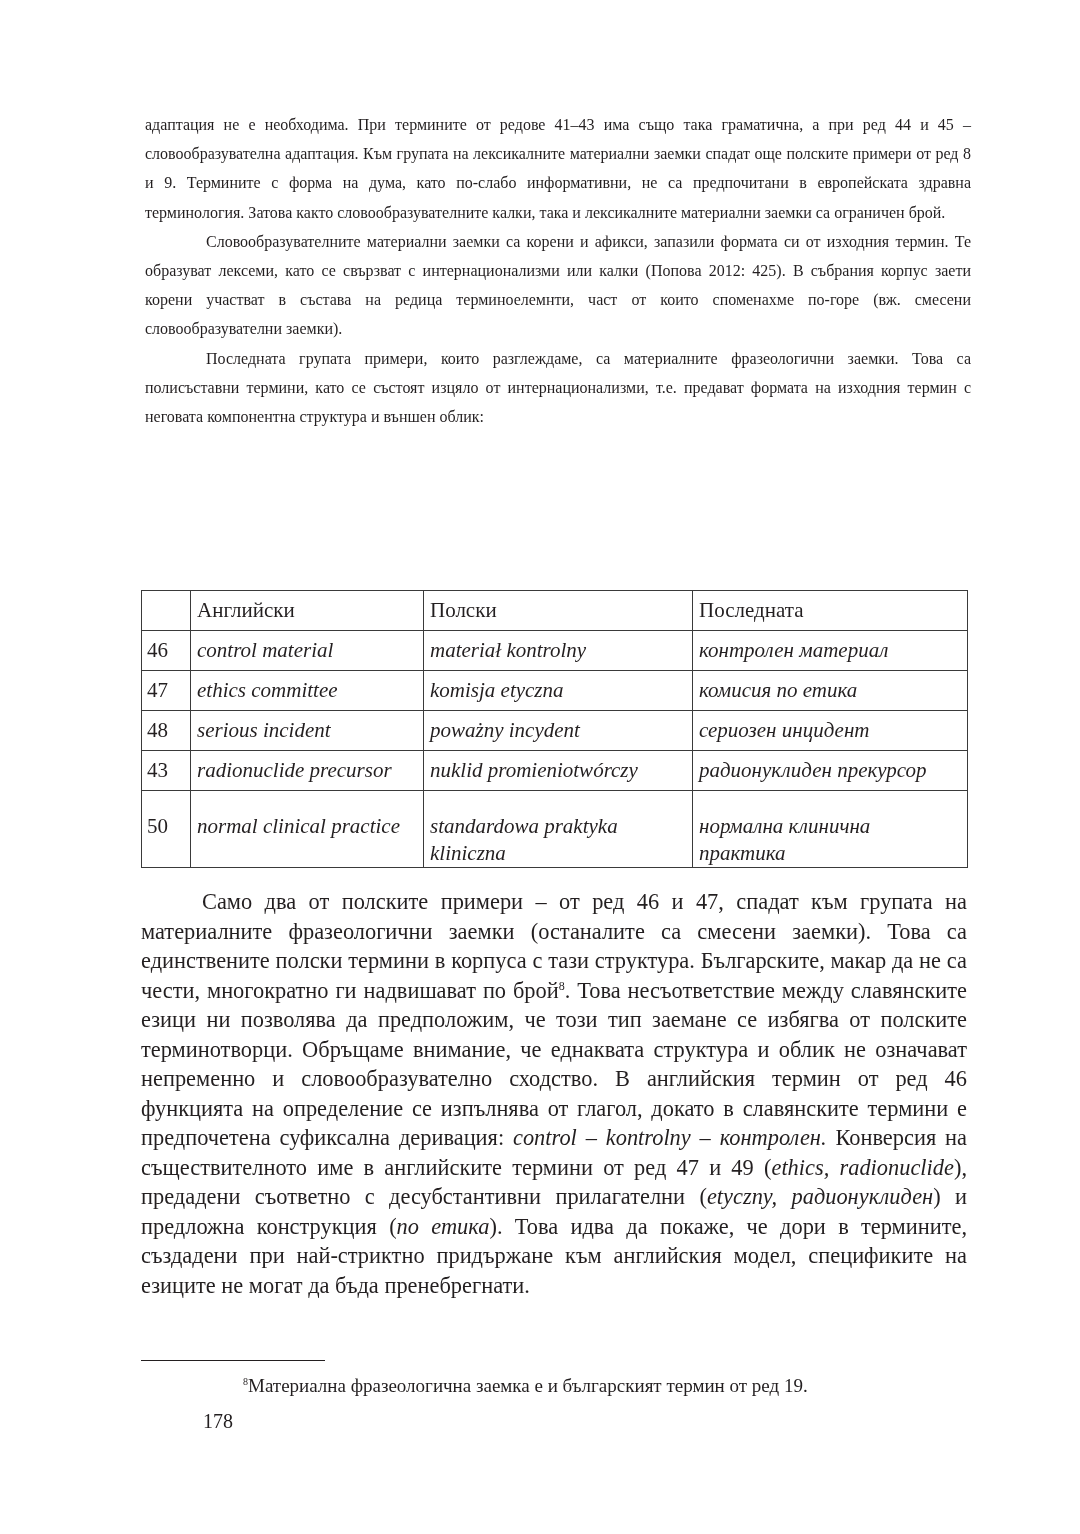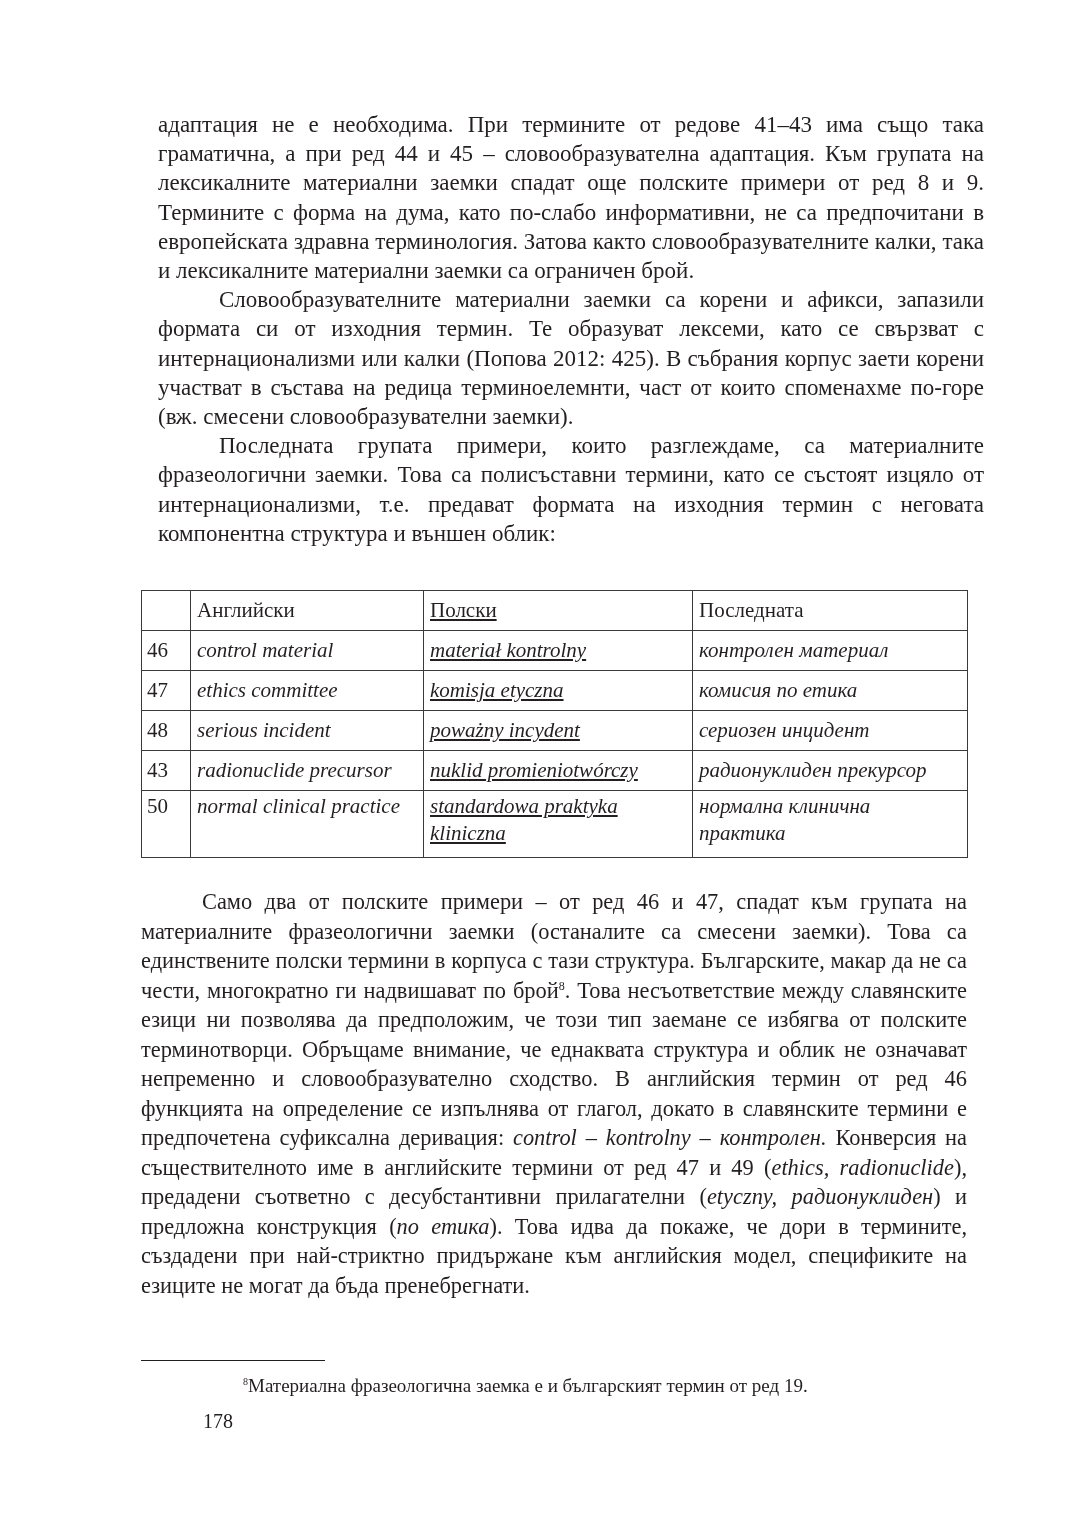--- a/index.html
+++ b/index.html
@@ -1,29 +1,29 @@
 <!DOCTYPE html>
 <html><head>
 <meta charset="utf-8">
 <style>
   html, body { margin: 0; padding: 0; background: #ffffff; }
   body { width: 1080px; height: 1534px; position: relative; overflow: hidden; }
-  .page { position: absolute; left: 158px; top: 110px; width: 826px;
-    font-family: "Liberation Serif", "DejaVu Serif", serif; font-size: 23px; line-height: 29.2px; color: #231f20;
+  .page { position: absolute; left: 145px; top: 110px; width: 826px;
+    font-family: "Liberation Serif", "DejaVu Serif", serif; font-size: 16px; line-height: 29.2px; color: #231f20;
     text-align: justify; }
   .page p { margin: 0; }
   .indent { text-indent: 61px; }
   .tbl-wrap { position: absolute; left: 141px; top: 590px; width: 827px; }
   table { border-collapse: collapse; width: 827px; font-family: "Liberation Serif", "DejaVu Serif", serif; font-size: 21px; color: #231f20; }
   td { border: 1.3px solid #3a3a3a; padding: 0 6px; vertical-align: top; line-height: 27px; }
   tr.r td { height: 40px; padding-top: 6px; box-sizing: border-box; }
-  tr.r2 td { height: 67px; padding-top: 2px; box-sizing: border-box; }
+  tr.r2 td { height: 67px; padding-top: 22px; box-sizing: border-box; }
   td.num { width: 49px; padding-left: 5px; }
   td.c1 { width: 233px; }
-  td.c2 { width: 269px; text-decoration: underline; }
+  td.c2 { width: 269px; }
   em, .it { font-style: italic; }
   .p-after { position: absolute; left: 141px; top: 887px; width: 826px;
     font-family: "Liberation Serif", "DejaVu Serif", serif; font-size: 22.4px; line-height: 29.5px; color: #231f20; text-align: justify; }
   .p-after p { margin: 0; }
   sup { font-size: 12px; line-height: 0; vertical-align: super; }
   .fn-rule { position: absolute; left: 141px; top: 1360px; width: 184px; height: 0; border-top: 1.5px solid #231f20; }
   .footnote { position: absolute; left: 203px; top: 1373px; font-family: "Liberation Serif", "DejaVu Serif", serif;
     font-size: 19px; line-height: 26px; color: #231f20; margin-left: 40px; }
   .footnote sup { font-size: 10px; }
   .pagenum { position: absolute; left: 203px; top: 1410px; font-family: "Liberation Serif", "DejaVu Serif", serif;

